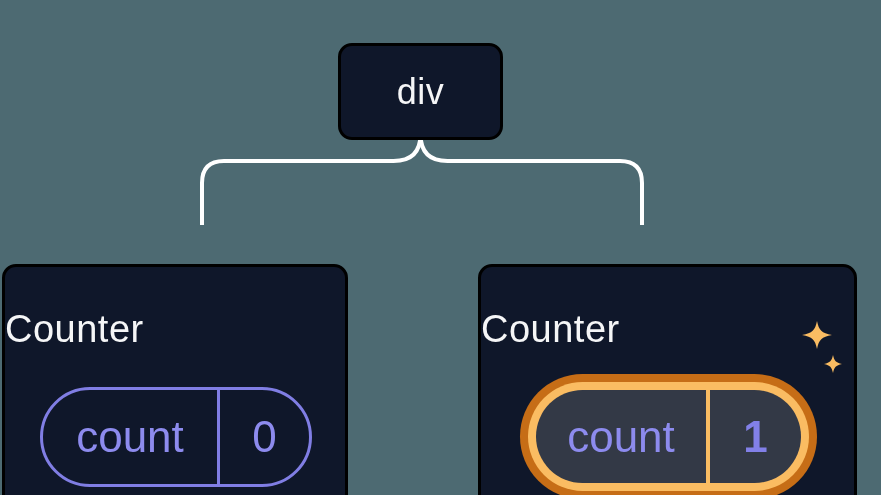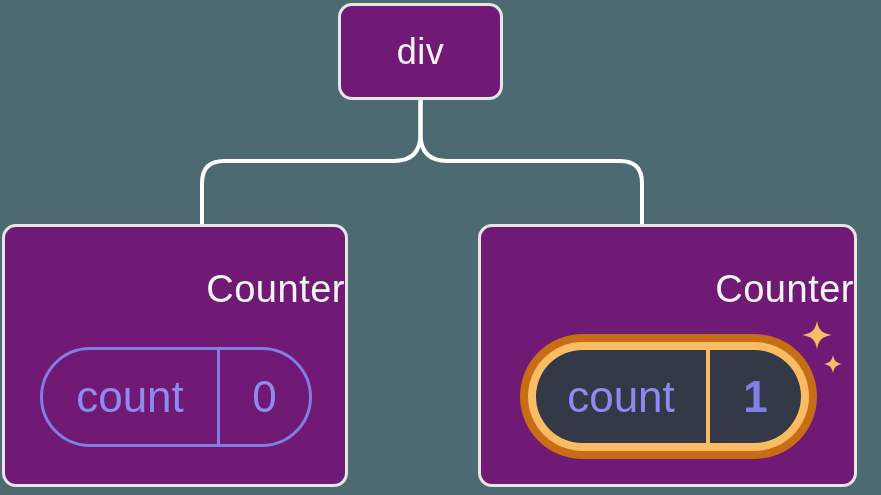--- a/index.html
+++ b/index.html
@@ -9,37 +9,38 @@
     font-family: "Liberation Sans", sans-serif;
     overflow: hidden;
     position: relative;
   }
   .stage { position: absolute; inset: 0; width: 881px; height: 495px; }
 
   .connectors { position: absolute; left: 0; top: 0; z-index: 0; }
 
   .node {
     position: absolute;
-    background: #701a75;
-    border: 3px solid #e5e5e5;
+    background: #0f172a;
+    border: 3px solid #000000;
     border-radius: 14px;
     box-sizing: border-box;
     z-index: 1;
+    margin-top: 40px;
   }
   .node-root {
     left: 338px; top: 3px; width: 165px; height: 97px;
     display: flex; align-items: center; justify-content: center;
     color: #f5f6f7; font-size: 36px; font-weight: 500; letter-spacing: 0.5px;
   }
   .node-counter-left  { left: 2px;   top: 224px; width: 346px; height: 263px; }
   .node-counter-right { left: 478px; top: 224px; width: 379px; height: 263px; }
 
   .counter-title {
     position: absolute; left: 0; right: 0; top: 43px;
-    text-align: right;
+    text-align: left;
     color: #f5f6f7; font-size: 38px; font-weight: 500; letter-spacing: 0.5px;
     line-height: 1;
   }
 
   
   .state-pill {
     position: absolute; left: 35px; top: 120px;
     width: 272px; height: 100px;
     border: 3px solid #807ee4;
     border-radius: 999px;

